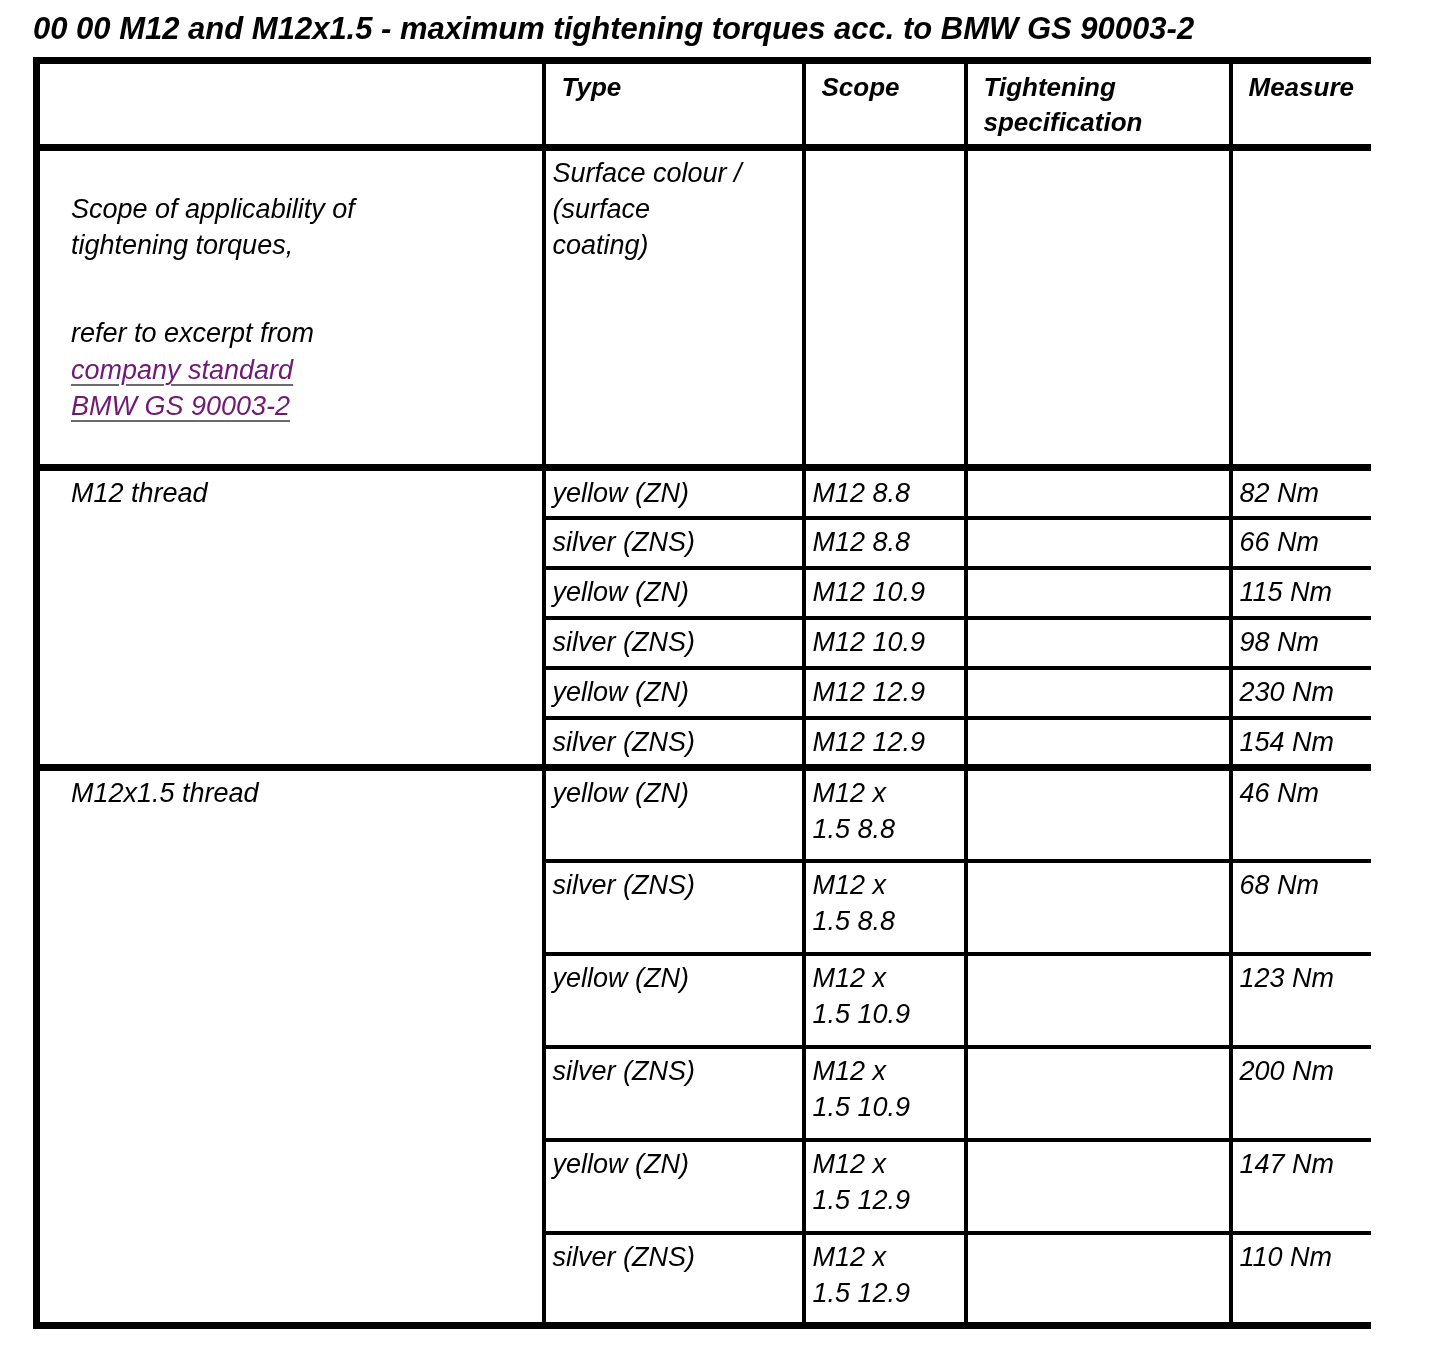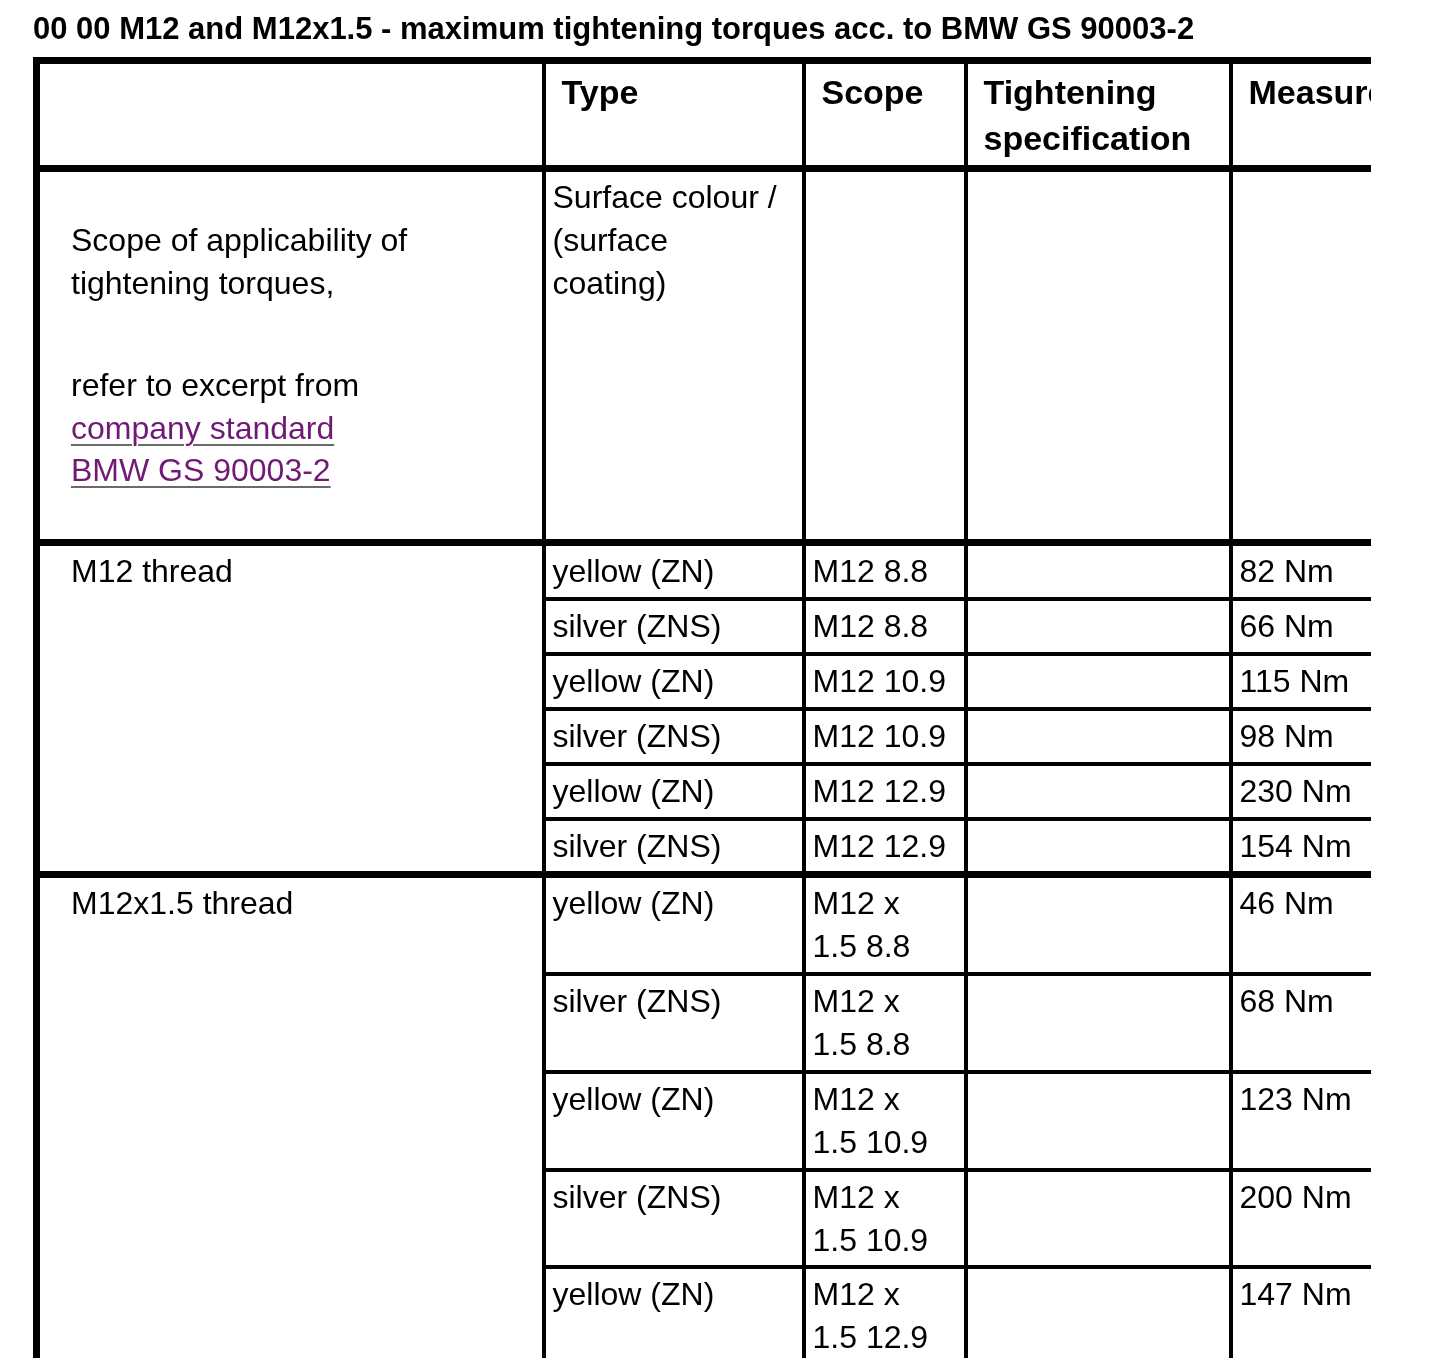--- a/index.html
+++ b/index.html
@@ -10,49 +10,50 @@
     font-family: "Liberation Sans", "DejaVu Sans", sans-serif;
   }
   .page {
     position: relative;
     width: 1371px;
     height: 1358px;
     background: #ffffff;
     box-sizing: border-box;
     padding: 12px 0 7px 33px;
     overflow: hidden;
+    font-style: italic;
   }
   .doc-title {
     font-size: 31px;
     font-weight: bold;
     line-height: 1.1;
     margin: 0 0 11px 0;
     white-space: nowrap;
   }
   table.torque-table {
     border-collapse: collapse;
     table-layout: fixed;
     width: 1350px;
     border: 7px solid #000000;
   }
   .torque-table th,
   .torque-table td {
     border: 4px solid #000000;
     vertical-align: top;
     text-align: left;
-    font-size: 32px;
+    font-size: 27px;
     line-height: 1.34;
     white-space: pre-line;
     padding: 4px 6px 4px 7px;
     overflow: hidden;
     box-sizing: border-box;
   }
   .torque-table th {
     font-weight: bold;
-    font-size: 34px;
+    font-size: 26px;
     padding: 6px 4px 4px 16px;
   }
   .torque-table th.corner { padding-left: 7px; }
   .torque-table td.col1 { padding-left: 31px; }
   tr.section-start > td,
   tr.section-start > th {
     border-top: 7px solid #000000;
   }
   tr.r-header  { height: 84px; }
   tr.r-scope   { height: 244px; }

